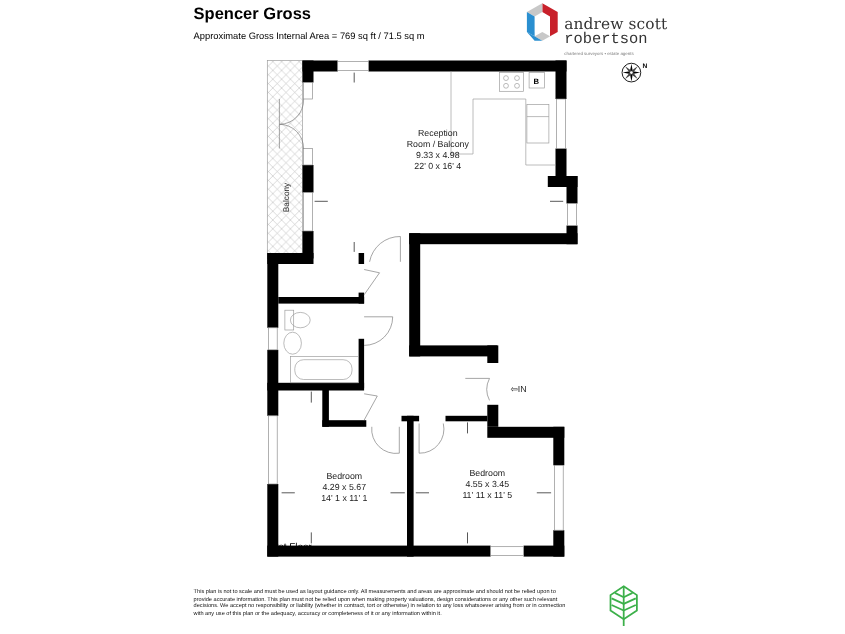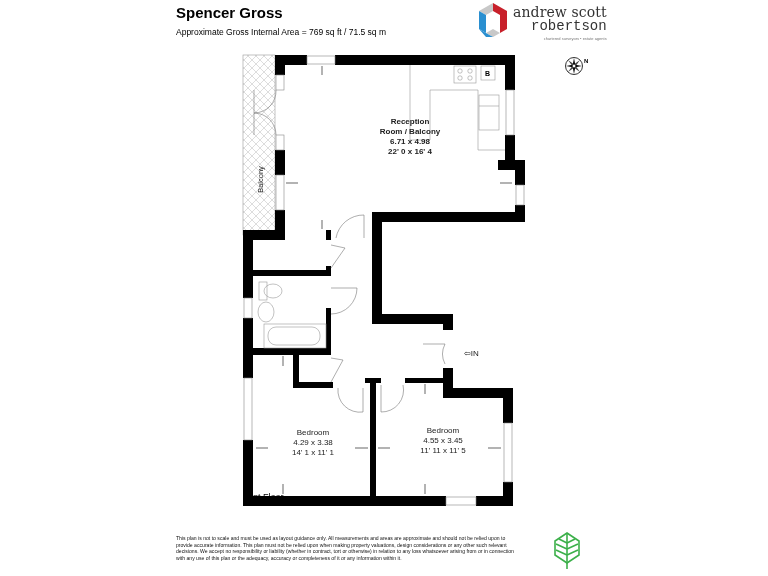--- a/index.html
+++ b/index.html
@@ -1,20 +1,20 @@
 <!DOCTYPE html>
 <html><head>
 <meta charset="utf-8">
 <style>
   html, body { margin:0; padding:0; background:#ffffff; }
   body { width:768px; height:576px; position:relative; overflow:hidden; font-family:"Liberation Sans", sans-serif; color:#000; }
   .title { position:absolute; left:176px; top:4px; font-size:15px; font-weight:bold; }
   .subtitle { position:absolute; left:176px; top:27px; font-size:8.5px; }
   .logo { position:absolute; left:476px; top:1px; width:140px; height:44px; }
-  .logo-text { position:absolute; left:37px; top:4px; font-family:"DejaVu Serif", serif; color:#333;text-align:right; }
+  .logo-text { position:absolute; left:37px; top:14px; font-family:"DejaVu Serif", serif; color:#333; }
   .logo-line1 { font-size:14px; line-height:14px; letter-spacing:0.1px; }
   .logo-line2 { font-size:14px; line-height:14px;font-family:Liberation Mono, monospace; }
   .logo-tag { font-family:"Liberation Sans", sans-serif; font-size:4px; color:#777; margin-top:3px; }
   .compass { position:absolute; left:564px; top:56px; }
   .compass-n { position:absolute; left:584px; top:58px; font-size:6px; font-weight:bold; }
   .plan { position:absolute; left:0; top:0; }
   .floor-label { position:absolute; left:243px; top:492px; font-size:9px; font-weight:normal; }
   .disclaimer { position:absolute; left:176px; top:535px; width:345px; font-size:5.1px; line-height:6.6px; color:#111; }
   .leaf { position:absolute; left:553px; top:531px; }
   .room-label { position:absolute; text-align:center; font-size:8px; line-height:10px; color:#222; }
@@ -172,30 +172,30 @@
     <line x1="378" y1="448" x2="390" y2="448"></line>
     <line x1="488" y1="448" x2="501" y2="448"></line>
     <line x1="425" y1="384" x2="425" y2="394"></line>
     <line x1="425" y1="484" x2="425" y2="494"></line>
   </g>
 </svg>
 
 <div class="balcony-label">Balcony</div>
 <div class="in-label">⇦<span>IN</span></div>
 
-<div class="room-label" style="left:360px; top:117px; width:100px;font-weight:bold;">
+<div class="room-label" style="left:348px; top:117px; width:100px;">
   <div>Reception</div>
   <div>Room / Balcony</div>
-  <div>6.71 x 4.98</div>
+  <div>9.33 x 4.98</div>
   <div>22' 0 x 16' 4</div>
 </div>
 
 <div class="room-label" style="left:268px; top:428px; width:90px;">
   <div>Bedroom</div>
-  <div>4.29 x 3.38</div>
+  <div>4.29 x 5.67</div>
   <div>14' 1 x 11' 1</div>
 </div>
 
 <div class="room-label" style="left:393px; top:426px; width:100px;">
   <div>Bedroom</div>
   <div>4.55 x 3.45</div>
   <div>11' 11 x 11' 5</div>
 </div>
 
 <div class="floor-label">First Floor</div>

